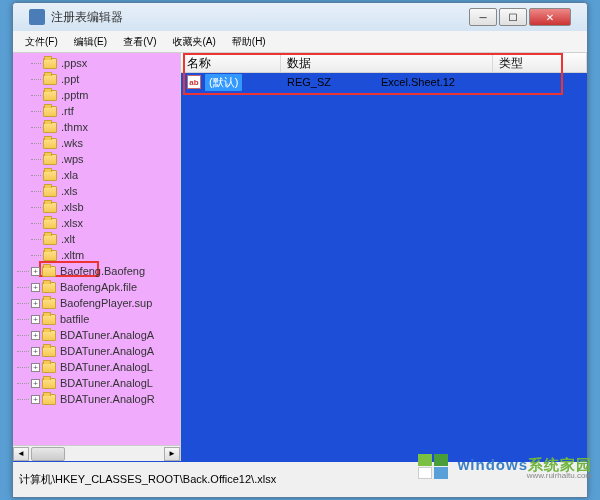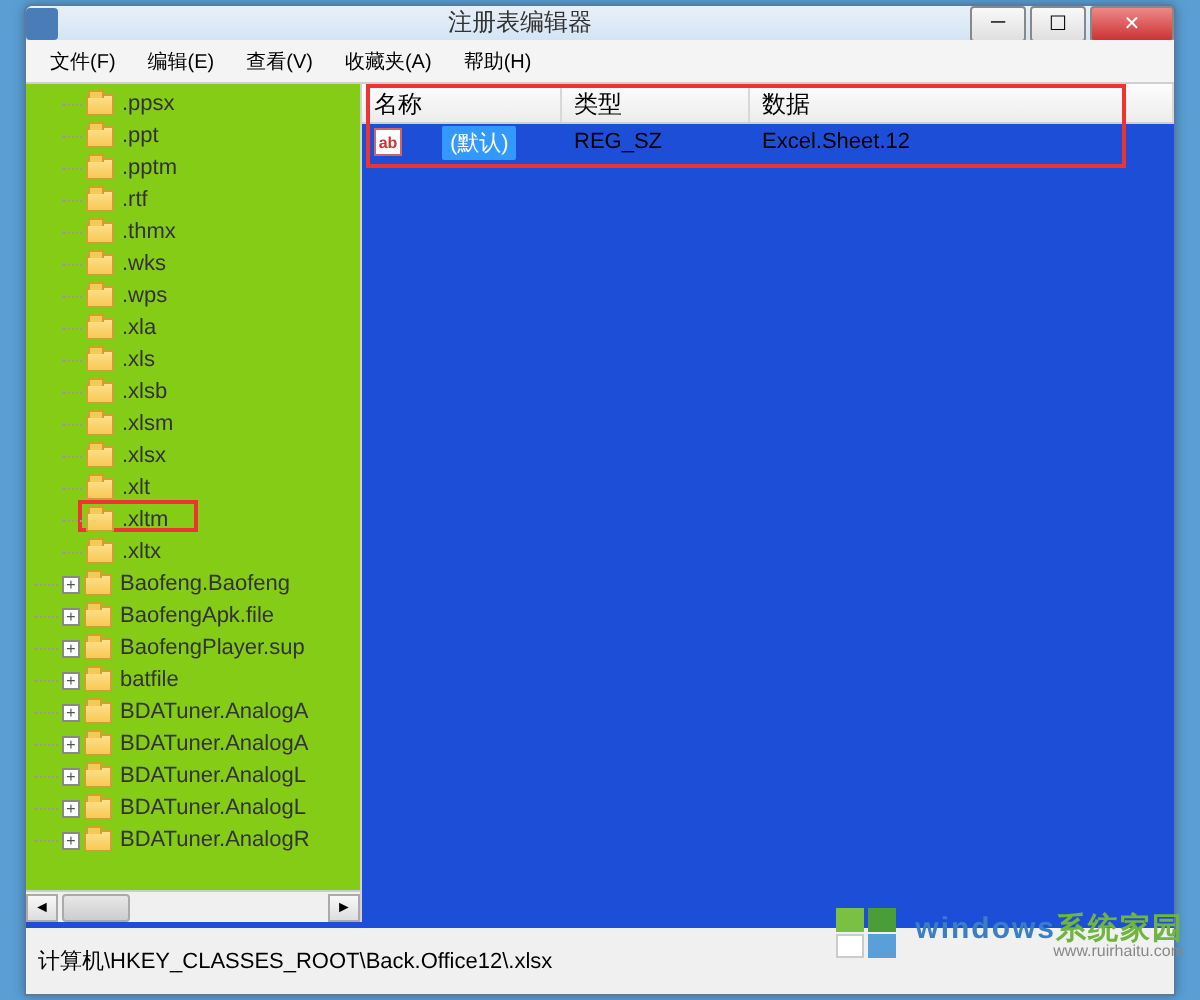--- a/index.html
+++ b/index.html
@@ -1,27 +1,27 @@
 <!DOCTYPE html>
 <html><head>
 <meta charset="utf-8">
 <style>
 * { margin: 0; padding: 0; box-sizing: border-box; font-family: "Microsoft YaHei", "SimSun", sans-serif; }
 body { width: 600px; height: 500px; background: #5a9fd4; overflow: hidden; position: relative; }
 .window { position: absolute; top: 2px; left: 12px; right: 12px; bottom: 2px; background: #f0f0f0; border: 1px solid #5a7ca0; border-radius: 4px 4px 0 0; box-shadow: 0 0 6px rgba(0,0,0,.3); display: flex; flex-direction: column; }
-.titlebar { height: 17px; background: linear-gradient(#e8f0f8,#d4e4f4); display: flex; align-items: center; padding: 0 0; border-radius: 4px 4px 0 0; text-align: center; }
+.titlebar { height: 28px; background: linear-gradient(#e8f0f8,#d4e4f4); display: flex; align-items: center; padding: 0 16px; border-radius: 4px 4px 0 0; }
 .title-icon { width: 16px; height: 16px; background: #4a7db8; margin-right: 6px; border-radius: 2px; }
 .title-text { flex: 1; font-size: 12px; color: #333; }
 .win-btns { display: flex; gap: 2px; }
 .win-btn { width: 28px; height: 18px; border: 1px solid #888; border-radius: 2px; display: flex; align-items: center; justify-content: center; font-size: 10px; background: linear-gradient(#f8f8f8,#e0e0e0); cursor: pointer; }
 .win-btn.close { background: linear-gradient(#e88,#c33); color: #fff; width: 42px; }
 .menubar { height: 22px; background: #f4f4f4; display: flex; align-items: center; padding: 0 4px; font-size: 10px; border-bottom: 1px solid #d0d0d0; }
 .menu-item { padding: 2px 8px; cursor: pointer; }
 .content { flex: 1; display: flex; background: #fff; overflow: hidden; }
-.tree-pane { width: 168px; border-right: 1px solid #d0d0d0; overflow: hidden; position: relative; background: #84cc16; }
+.tree-pane { width: 168px; border-right: 1px solid #d0d0d0; overflow: hidden; position: relative; background: #f0abfc; }
 .tree-inner { padding: 2px 0; font-size: 11px; }
 .tree-item { display: flex; align-items: center; height: 16px; padding-left: 30px; white-space: nowrap; cursor: pointer; position: relative; }
 .tree-item.lvl2 { padding-left: 18px; }
 .tree-item::before { content: ""; position: absolute; left: 18px; top: 8px; width: 10px; border-top: 1px dotted #999; }
 .tree-item.lvl2::before { left: 4px; width: 12px; }
 .expander { width: 9px; height: 9px; border: 1px solid #888; font-size: 8px; line-height: 7px; text-align: center; margin-right: 2px; background: #fff; color: #555; }
 .folder-icon { width: 14px; height: 11px; background: linear-gradient(#fde08a,#f6c955); border: 1px solid #c9a233; border-radius: 1px; margin-right: 4px; position: relative; flex-shrink: 0; }
 .folder-icon::before { content: ""; position: absolute; top: -3px; left: 0; width: 6px; height: 3px; background: #f6c955; border: 1px solid #c9a233; border-bottom: none; border-radius: 1px 1px 0 0; }
 .tree-label { color: #333; }
 .highlight-box { position: absolute; border: 2px solid #e33; pointer-events: none; }
@@ -29,26 +29,26 @@
 .list-header { display: flex; height: 20px; background: linear-gradient(#fdfdfd,#ececec); border-bottom: 1px solid #d0d0d0; font-size: 12px; }
 .col { padding: 2px 6px; border-right: 1px solid #d8d8d8; }
 .col-name { width: 100px; }
 .col-type { width: 94px; }
 .col-data { flex: 1; }
 .list-row { display: flex; height: 18px; font-size: 11px; align-items: center; }
 .cell { padding: 0 6px; }
 .cell-name { width: 100px; display: flex; align-items: center; }
 .cell-type { width: 94px; }
 .cell-data { flex: 1; }
-.val-icon { width: 14px; height: 14px; background: #fff; border: 1px solid #c66; margin-right: 20px; display: flex; align-items: center; justify-content: center; font-size: 8px; color: #c33; font-weight: bold; }
+.val-icon { width: 14px; height: 14px; background: #fff; border: 1px solid #c66; margin-right: 4px; display: flex; align-items: center; justify-content: center; font-size: 8px; color: #c33; font-weight: bold; }
 .sel { background: #3399ff; color: #fff; padding: 1px 4px; border-radius: 1px; text-align: center; }
 .hscroll { position: absolute; bottom: 0; left: 0; right: 0; height: 16px; background: #f0f0f0; border-top: 1px solid #ccc; display: flex; align-items: center; }
 .hscroll .arrow { width: 16px; height: 14px; background: linear-gradient(#f8f8f8,#ddd); border: 1px solid #aaa; display: flex; align-items: center; justify-content: center; font-size: 8px; }
 .hscroll .thumb { width: 34px; height: 14px; background: linear-gradient(#e8e8e8,#ccc); border: 1px solid #aaa; margin-left: 2px; border-radius: 2px; }
-.statusbar { height: 36px; background: #f0f0f0; border-top: 3px solid #1d4ed8; font-size: 11px; padding: 2px 6px; display: flex; align-items: center; }
+.statusbar { height: 36px; background: #f0f0f0; border-top: 1px solid #1d4ed8; font-size: 11px; padding: 2px 6px; display: flex; align-items: center; }
 .watermark { position: absolute; right: 8px; bottom: 18px; display: flex; align-items: center; gap: 6px; }
 .wm-logo { width: 34px; height: 28px; position: relative; }
 .wm-sq { position: absolute; width: 14px; height: 12px; }
 .wm-sq.a { background: #7ac143; top: 0; left: 0; }
 .wm-sq.b { background: #4a9e3a; top: 0; left: 16px; }
 .wm-sq.c { background: #fff; border: 1px solid #ccc; top: 13px; left: 0; }
 .wm-sq.d { background: #5aa0d8; top: 13px; left: 16px; }
 .wm-text { display: flex; flex-direction: column; line-height: 1; }
 .wm-main { font-size: 15px; font-weight: bold; letter-spacing: 1px; }
 .wm-main .b { color: #3a7fc4; }
@@ -113,38 +113,30 @@
           <div class="tree-item">
             <span class="folder-icon"></span>
             <span class="tree-label">.xls</span>
           </div>
           <div class="tree-item">
             <span class="folder-icon"></span>
             <span class="tree-label">.xlsb</span>
           </div>
           <div class="tree-item">
             <span class="folder-icon"></span>
-            <span class="tree-label">.xlsm</span>
-          </div>
-          <div class="tree-item">
-            <span class="folder-icon"></span>
             <span class="tree-label">.xlsx</span>
           </div>
           <div class="highlight-box" style="top: 208px; left: 26px; width: 60px; height: 16px;"></div>
           <div class="tree-item">
             <span class="folder-icon"></span>
             <span class="tree-label">.xlt</span>
           </div>
           <div class="tree-item">
             <span class="folder-icon"></span>
             <span class="tree-label">.xltm</span>
-          </div>
-          <div class="tree-item">
-            <span class="folder-icon"></span>
-            <span class="tree-label">.xltx</span>
           </div>
           <div class="tree-item lvl2">
             <span class="expander">+</span>
             <span class="folder-icon"></span>
             <span class="tree-label">Baofeng.Baofeng</span>
           </div>
           <div class="tree-item lvl2">
             <span class="expander">+</span>
             <span class="folder-icon"></span>
             <span class="tree-label">BaofengApk.file</span>
@@ -189,22 +181,22 @@
         <div class="arrow">◄</div>
         <div class="thumb"></div>
         <div style="flex:1"></div>
         <div class="arrow">►</div>
       </div>
     </div>
     <div class="list-pane">
       <div class="highlight-box" style="top:0;left:2px;width:380px;height:42px;"></div>
       <div class="list-header">
         <div class="col col-name">名称</div>
+        <div class="col col-data">数据</div>
         <div class="col col-type">类型</div>
-        <div class="col col-data">数据</div>
       </div>
       <div id="list-rows">
           <div class="list-row">
             <div class="cell cell-name">
               <span class="val-icon">ab</span>
               <span class="sel">(默认)</span>
             </div>
             <div class="cell cell-type">REG_SZ</div>
             <div class="cell cell-data">Excel.Sheet.12</div>
           </div>

